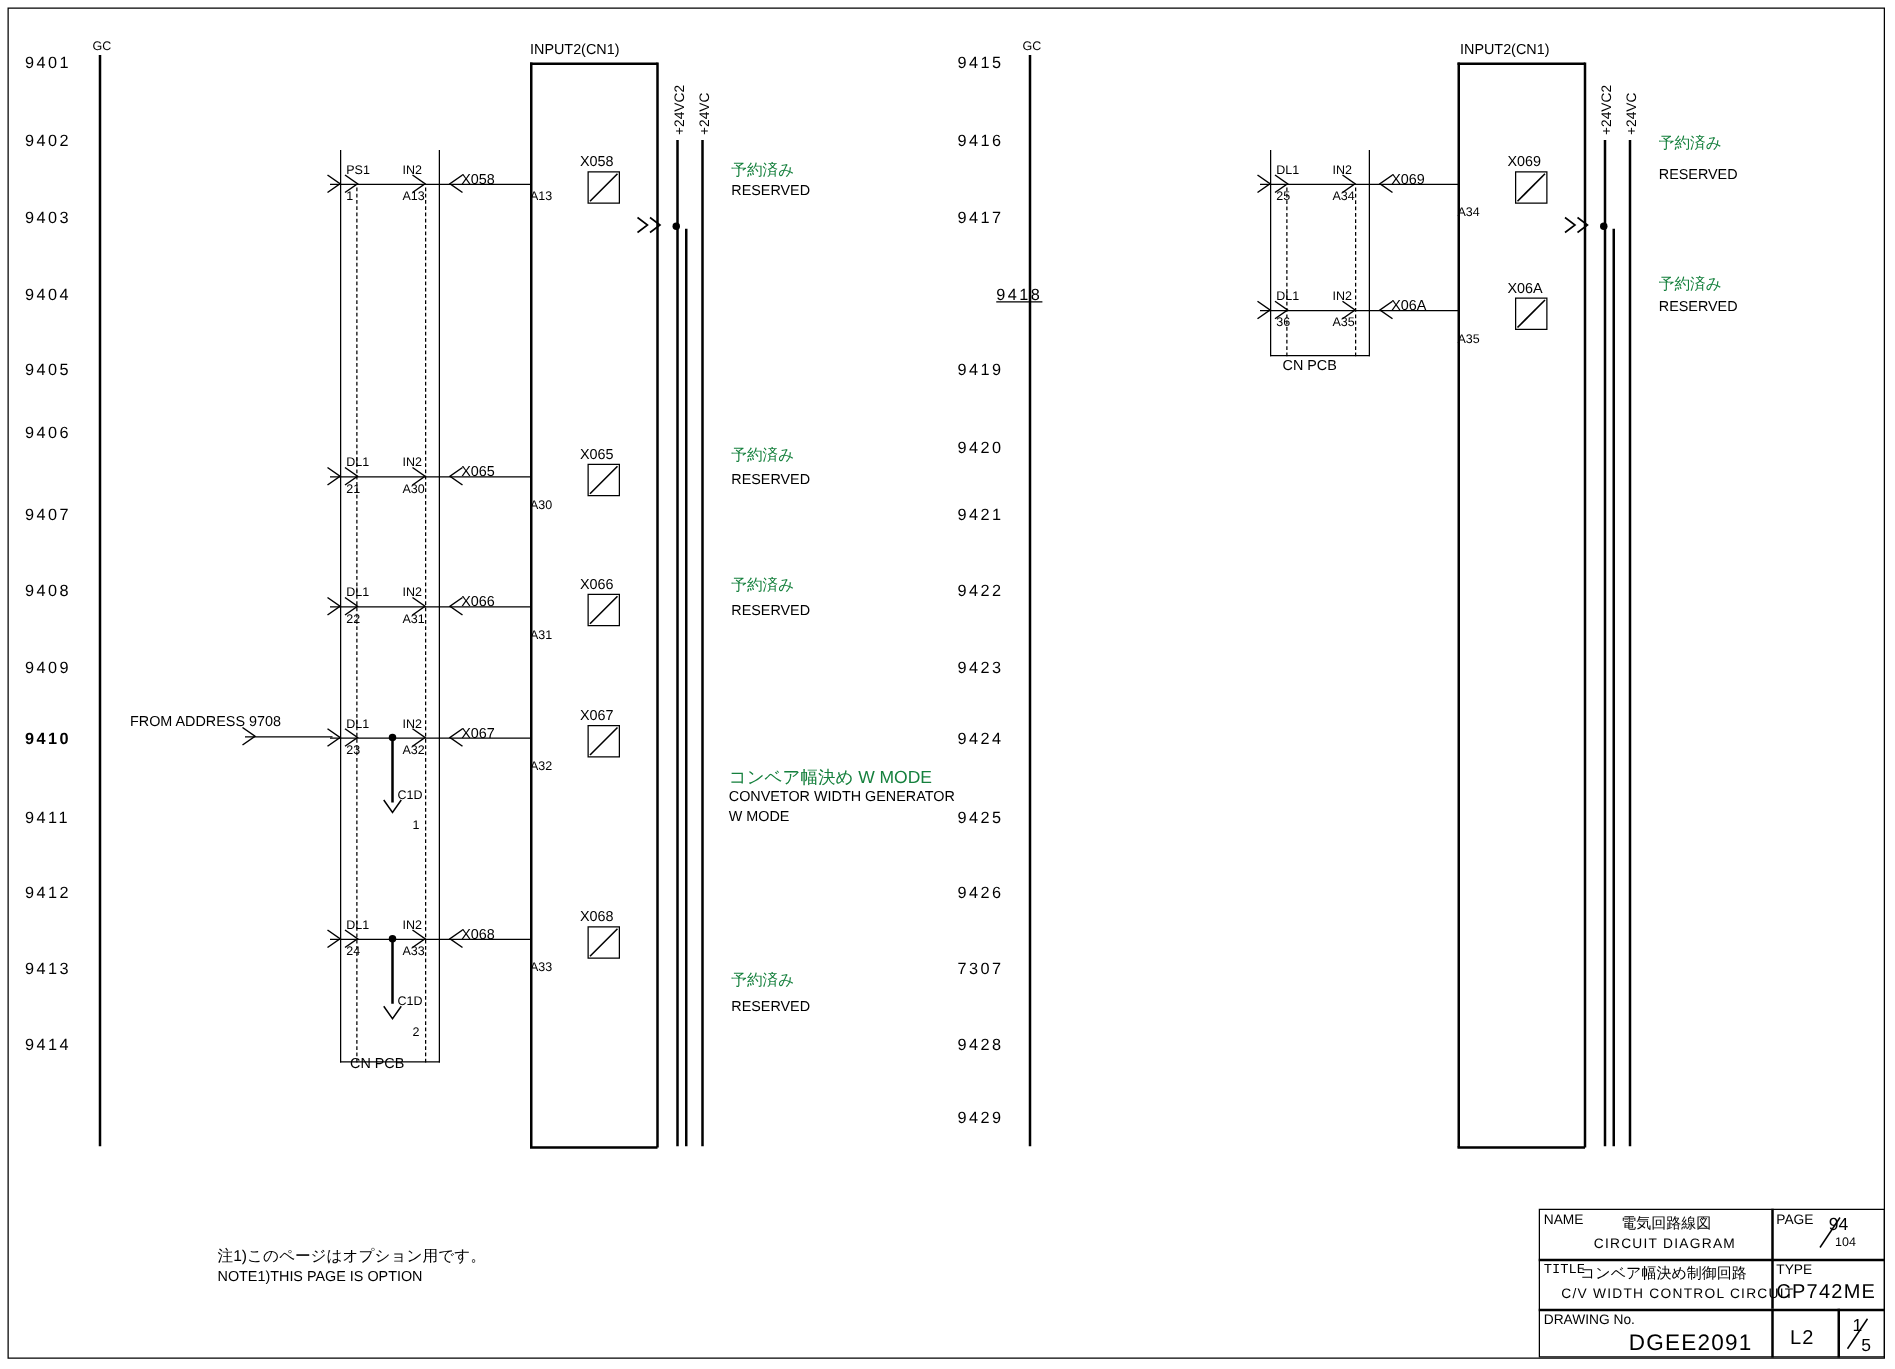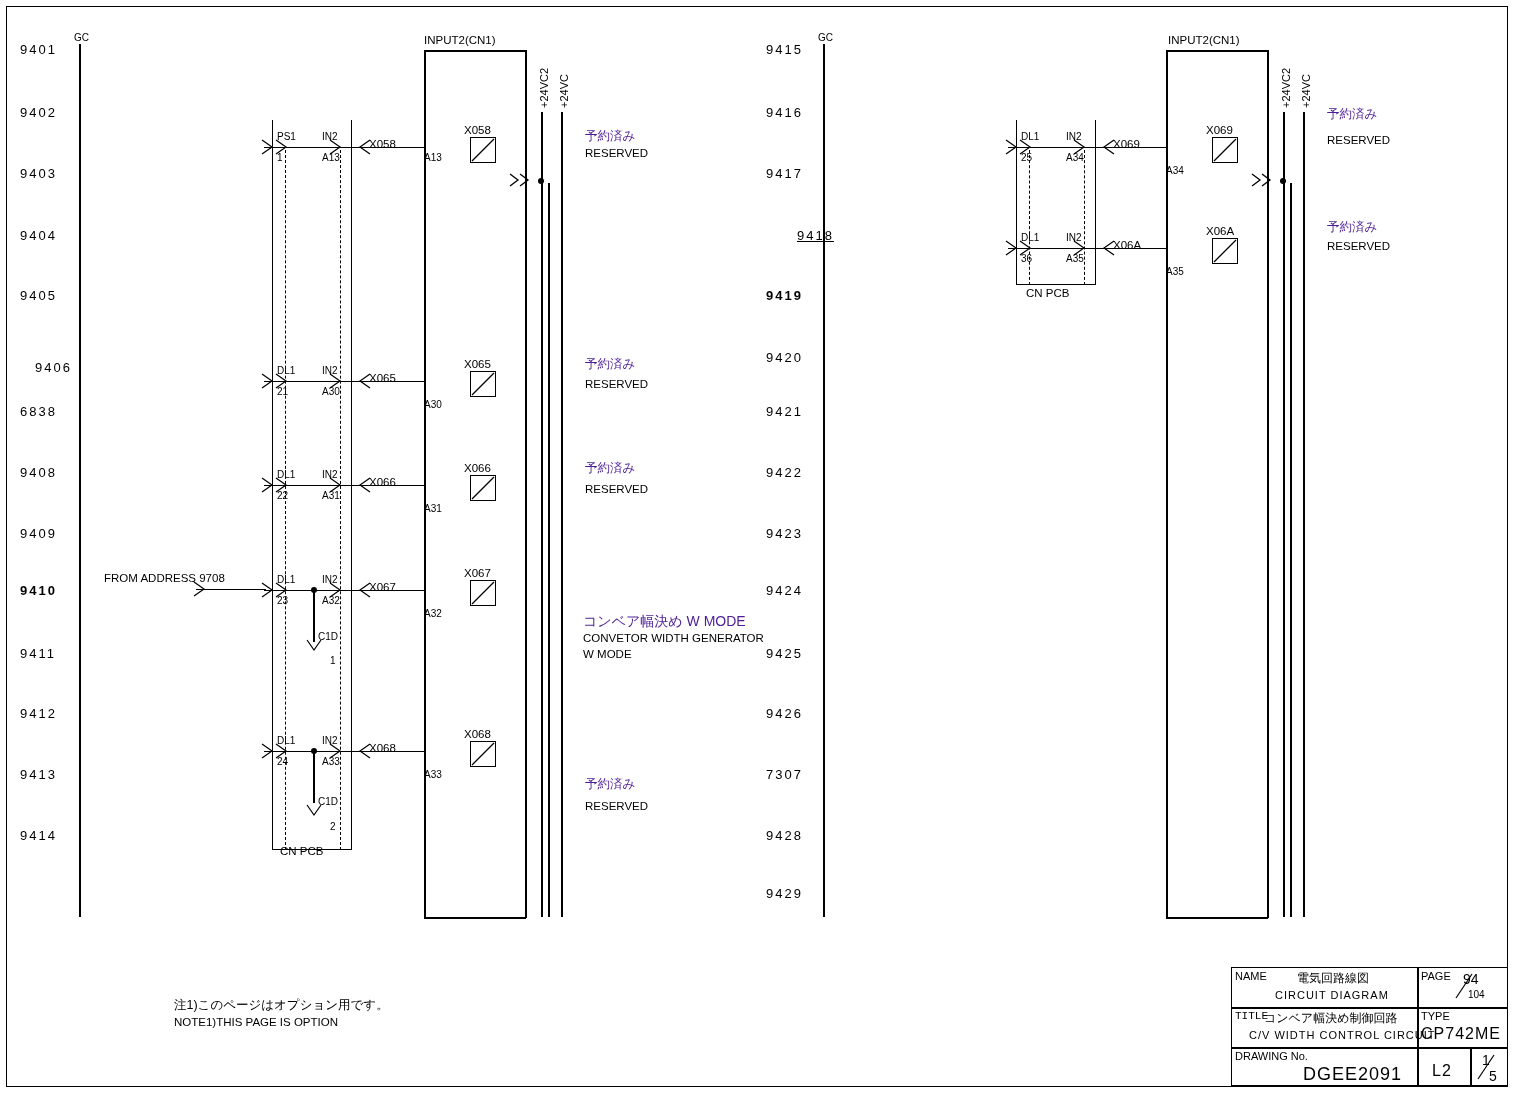--- a/index.html
+++ b/index.html
@@ -4,21 +4,21 @@
 <style>
   html,body{margin:0;padding:0;background:#fff;}
   body{font-family:"Liberation Sans",sans-serif;}
   #page{position:relative;width:1516px;height:1095px;background:#fff;overflow:hidden;}
   .frame{position:absolute;left:6px;top:6px;width:1502px;height:1081px;border:1.5px solid #000;box-sizing:border-box;}
   .addr{position:absolute;font-size:13px;letter-spacing:2px;color:#000;}
   .vline{position:absolute;background:#000;width:1.5px;}
   .hline{position:absolute;background:#000;height:1.5px;}
   .lbl{position:absolute;font-size:11.5px;color:#000;white-space:nowrap;}
   .lbl-s{position:absolute;font-size:10px;color:#000;white-space:nowrap;}
-  .lbl-jp{position:absolute;font-size:12.5px;color:#4c1d95;white-space:nowrap;}
+  .lbl-jp{position:absolute;font-size:12.5px;color:#15803d;white-space:nowrap;}
   .vtxt{position:absolute;font-size:11px;color:#000;white-space:nowrap;transform-origin:0 0;transform:rotate(-90deg);}
   .dash{position:absolute;width:0;border-left:1.2px dashed #000;}
   .ubox{position:absolute;border:1.5px solid #000;border-top:none;box-sizing:border-box;}
   .iobox{position:absolute;width:26px;height:26px;border:1.4px solid #000;box-sizing:border-box;}
   .iobox .sl{position:absolute;left:-1px;top:-1px;width:26px;height:26px;}
   .dot{position:absolute;width:6px;height:6px;background:#000;border-radius:50%;}
   .terminal-h{position:absolute;height:1.4px;background:#000;}
   svg{display:block;overflow:visible;}
   .tb{position:absolute;border:1.5px solid #000;box-sizing:border-box;}
   .tbl{position:absolute;font-size:11px;color:#000;white-space:nowrap;}
@@ -33,22 +33,22 @@
 <body>
 
 <div id="page">
   <div class="frame"></div>
 
   <div class="addr" style="left:20px;top:42px;">9401</div>
   <div class="addr" style="left:20px;top:105px;">9402</div>
   <div class="addr" style="left:20px;top:166px;">9403</div>
   <div class="addr" style="left:20px;top:228px;">9404</div>
   <div class="addr" style="left:20px;top:288px;">9405</div>
-  <div class="addr" style="left:20px;top:360px;margin-left:15px;">9406</div>
-  <div class="addr" style="left:20px;top:404px;">6838</div>
+  <div class="addr" style="left:20px;top:338px;">9406</div>
+  <div class="addr" style="left:20px;top:404px;">9407</div>
   <div class="addr" style="left:20px;top:465px;">9408</div>
   <div class="addr" style="left:20px;top:526px;">9409</div>
   <div class="addr" style="left:20px;top:583px;font-weight:bold;">9410</div>
   <div class="addr" style="left:20px;top:646px;">9411</div>
   <div class="addr" style="left:20px;top:706px;">9412</div>
   <div class="addr" style="left:20px;top:767px;">9413</div>
   <div class="addr" style="left:20px;top:828px;">9414</div>
 
   <div class="lbl-s" style="left:74px;top:32px;">GC</div>
   <div class="vline" style="left:79px;top:44px;height:873px;"></div>
@@ -220,21 +220,21 @@
       <line x1="2" y1="24" x2="24" y2="2" stroke="#000" stroke-width="1.3"></line>
     </svg>
   </div>
   <div class="lbl-jp" style="left:585px;top:776px;">予約済み</div>
   <div class="lbl" style="left:585px;top:800px;">RESERVED</div>
 
   <div class="addr" style="left:766px;top:42px;">9415</div>
   <div class="addr" style="left:766px;top:105px;">9416</div>
   <div class="addr" style="left:766px;top:166px;">9417</div>
   <div class="addr" style="left:797px;top:228px;text-decoration:underline;">9418</div>
-  <div class="addr" style="left:766px;top:288px;font-weight:bold;">9419</div>
+  <div class="addr" style="left:766px;top:288px;">9419</div>
   <div class="addr" style="left:766px;top:350px;">9420</div>
   <div class="addr" style="left:766px;top:404px;">9421</div>
   <div class="addr" style="left:766px;top:465px;">9422</div>
   <div class="addr" style="left:766px;top:526px;">9423</div>
   <div class="addr" style="left:766px;top:583px;">9424</div>
   <div class="addr" style="left:766px;top:646px;">9425</div>
   <div class="addr" style="left:766px;top:706px;">9426</div>
   <div class="addr" style="left:766px;top:767px;">7307</div>
   <div class="addr" style="left:766px;top:828px;">9428</div>
   <div class="addr" style="left:766px;top:886px;">9429</div>

